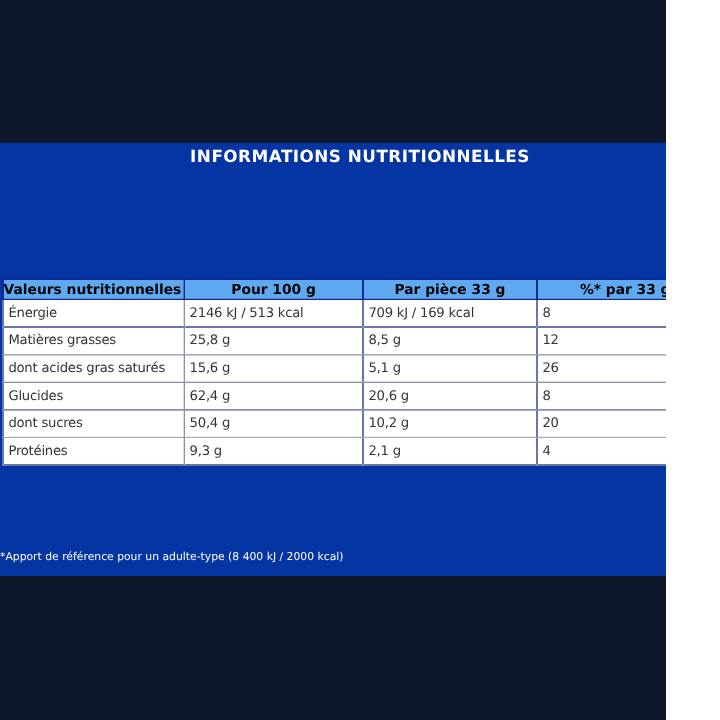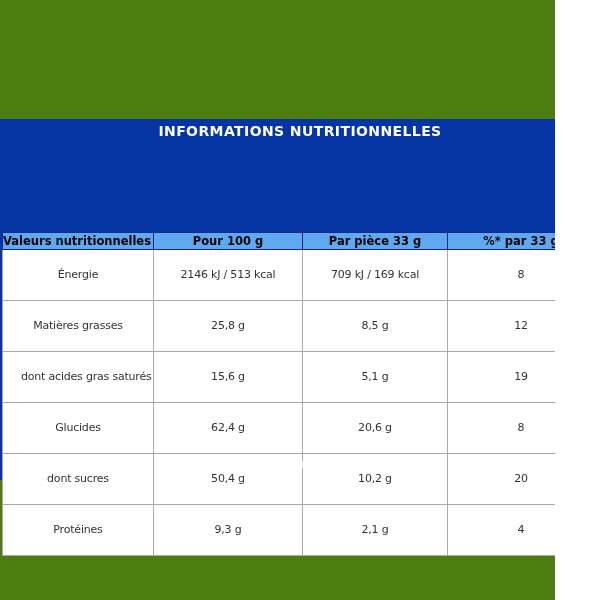--- a/index.html
+++ b/index.html
@@ -5,21 +5,21 @@
   html, body {
     margin: 0;
     padding: 0;
     background: #ffffff;
     font-family: "DejaVu Sans", "Liberation Sans", sans-serif;
   }
   .stage {
     position: relative;
     width: 555px;
     height: 600px;
-    background: #4d7c0f;
+    background: #0f172a;
     overflow: hidden;
   }
   .blue-panel {
     position: absolute;
     left: 0;
     top: 119px;
     width: 600px;
     height: 361px;
     background: #0534a3;
   }
@@ -62,31 +62,30 @@
     overflow: hidden;
   }
   table.nutrition td {
     background: #ffffff;
     border: 1px solid #a8a8a8;
     color: #333333;
     font-size: 11px;
     letter-spacing: -0.2px;
     height: 14px;
     line-height: 14px;
-    padding: 18px;
-    text-align: center;
+    padding: 4px;
+    text-align: left;
     white-space: nowrap;
     overflow: hidden;
   }
   .footnote {
     position: absolute;
     left: 0;
     top: 459px;
     width: 600px;
-    text-align: center;
     color: #ffffff;
     font-size: 9px;
     line-height: 13px;
     white-space: nowrap;
   }
 </style>
 </head>
 <body>
 
 <div class="stage">
@@ -120,21 +119,21 @@
         <tr>
           <td>Matières grasses</td>
           <td>25,8 g</td>
           <td>8,5 g</td>
           <td>12</td>
         </tr>
         <tr>
           <td>dont acides gras saturés</td>
           <td>15,6 g</td>
           <td>5,1 g</td>
-          <td>19</td>
+          <td>26</td>
         </tr>
         <tr>
           <td>Glucides</td>
           <td>62,4 g</td>
           <td>20,6 g</td>
           <td>8</td>
         </tr>
         <tr>
           <td>dont sucres</td>
           <td>50,4 g</td>

